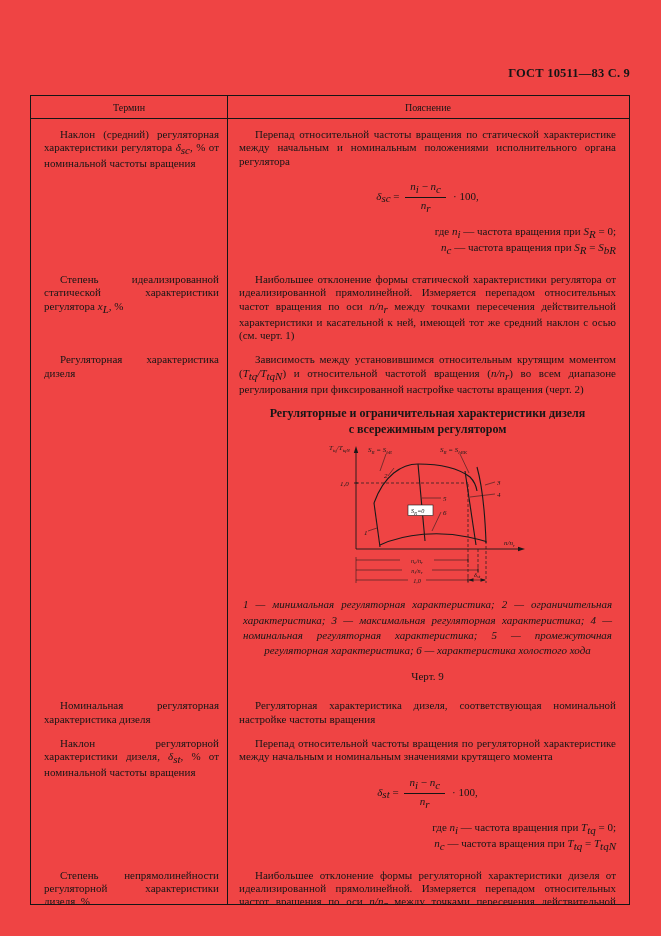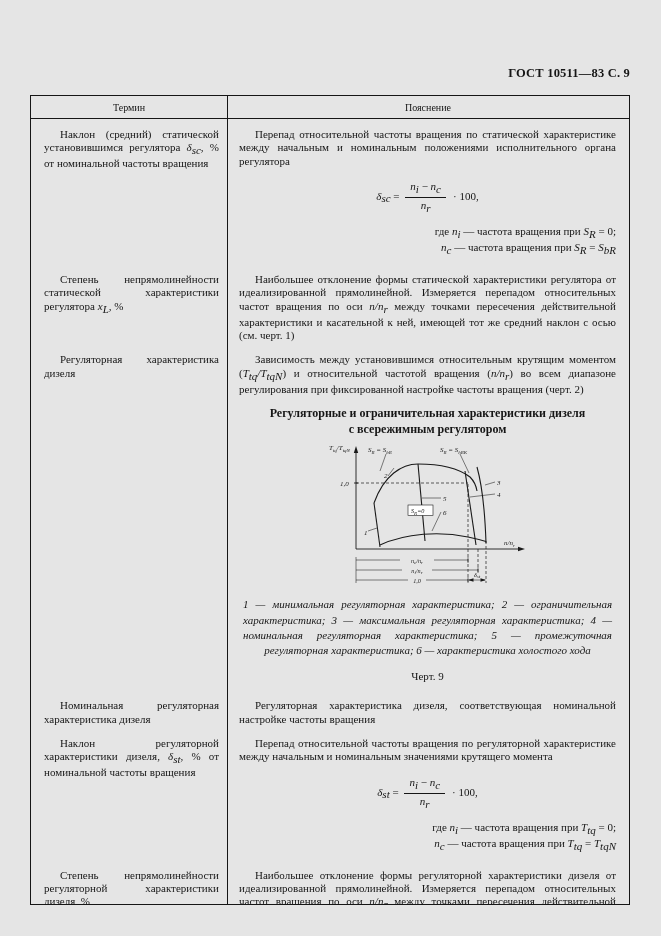--- a/index.html
+++ b/index.html
@@ -2,21 +2,21 @@
 <html lang="ru"><head>
 <meta charset="utf-8">
 <style>
   * { margin:0; padding:0; box-sizing:border-box; }
   html,body { background:#fff; }
   body {
     width:661px; height:936px;
     font-family:"Liberation Serif","DejaVu Serif",serif;
     color:#161616;
   }
-  .page { position:relative; width:661px; height:936px; background:#e5e5e5; overflow:hidden; }
+  .page { position:relative; width:661px; height:936px; background:#ef4444; overflow:hidden; }
   .hdr { position:absolute; top:66px; left:30px; right:31px; text-align:right;
          font-weight:bold; font-size:12.5px; letter-spacing:.2px; }
   .tbl { position:absolute; top:95px; left:30px; width:600px; height:810px;
          border:1px solid #161616; display:grid; grid-template-columns:196px 1fr;
          align-content:start; overflow:hidden; }
   .divider { position:absolute; top:0; bottom:0; left:196px; width:1px; background:#161616; }
   .hc { padding:6px 4px 5px; text-align:center; font-size:10px; border-bottom:1px solid #161616; }
   .cell { font-size:11px; line-height:1.22; }
   .cell.term { padding:9px 8px 2px 13px; }
   .cell.expl { padding:9px 13px 2px 12px; }
@@ -57,33 +57,33 @@
     <div class="divider"></div>
 
     <div class="hc">
       <span>Термин</span>
     </div>
     <div class="hc">
       <span>Пояснение</span>
     </div>
 
     <div class="cell term">
-      <p class="tp"><span>Наклон (средний) статической установившимся регулятора </span><span class="v">δ</span><span class="sb">sc</span><span>, % от номинальной частоты вращения</span></p>
+      <p class="tp"><span>Наклон (средний) регуляторная характеристики регулятора </span><span class="v">δ</span><span class="sb">sc</span><span>, % от номинальной частоты вращения</span></p>
     </div>
     <div class="cell expl">
       <p class="ep"><span>Перепад относительной частоты вращения по статической характеристике между начальным и номинальным положениями исполнительного органа регулятора</span></p>
       <div class="formula"><span class="v">δ</span><span class="sb">sc</span><span> = </span><span class="frac"><span class="num"><span class="v">n</span><span class="sb">i</span><span> − </span><span class="v">n</span><span class="sb">c</span></span><span class="den"><span class="v">n</span><span class="sb">r</span></span></span><span class="tail">· 100,</span></div>
       <div class="where">
         <div class="wl"><span>где </span><span class="v">n</span><span class="sb">i</span><span> — частота вращения при </span><span class="v">S</span><span class="sb">R</span><span> = 0;</span></div>
         <div class="wl l2"><span class="v">n</span><span class="sb">c</span><span> — частота вращения при </span><span class="v">S</span><span class="sb">R</span><span> = </span><span class="v">S</span><span class="sb">bR</span></div>
       </div>
     </div>
 
     <div class="cell term">
-      <p class="tp"><span>Степень непрямолинейности статической характеристики регулятора </span><span class="v">x</span><span class="sb">L</span><span>, %</span></p>
+      <p class="tp"><span>Степень идеализированной статической характеристики регулятора </span><span class="v">x</span><span class="sb">L</span><span>, %</span></p>
     </div>
     <div class="cell expl">
       <p class="ep"><span>Наибольшее отклонение формы статической характеристики регулятора от идеализированной прямолинейной. Измеряется перепадом относительных частот вращения по оси </span><span class="v">n</span><span class="v">/</span><span class="v">n</span><span class="sb">r</span><span> между точками пересечения действительной характеристики и касательной к ней, имеющей тот же средний наклон с осью (см. черт. 1)</span></p>
     </div>
 
     <div class="cell term">
       <p class="tp"><span>Регуляторная характеристика дизеля</span></p>
     </div>
     <div class="cell expl">
       <p class="ep"><span>Зависимость между установившимся относительным крутящим моментом (</span><span class="v">T</span><span class="sb">tq</span><span class="v">/</span><span class="v">T</span><span class="sb">tqN</span><span>) и относительной частотой вращения (</span><span class="v">n</span><span class="v">/</span><span class="v">n</span><span class="sb">r</span><span>) во всем диапазоне регулирования при фиксированной настройке частоты вращения (черт. 2)</span></p>

